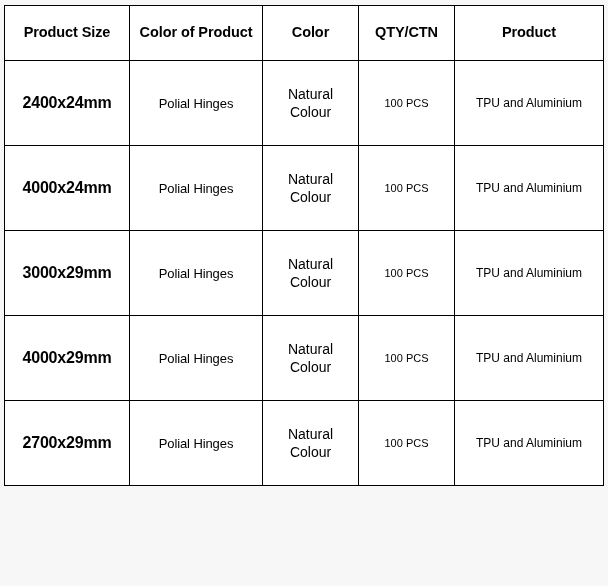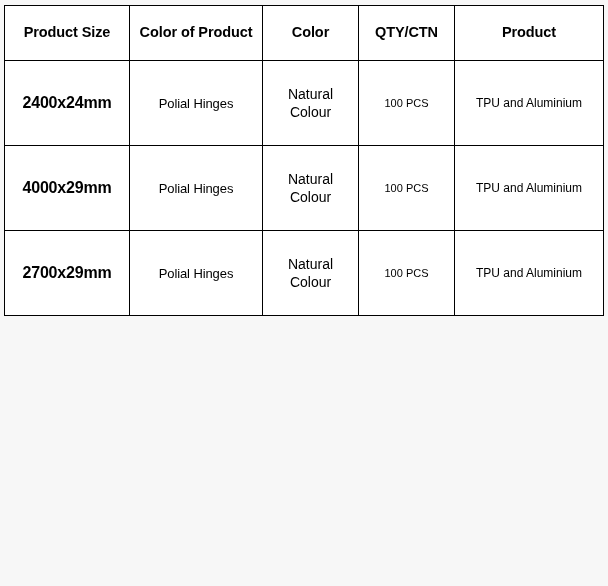--- a/index.html
+++ b/index.html
@@ -103,20 +103,34 @@
     </thead>
     <tbody>
       <tr>
         <td class="cell-size">2400x24mm</td>
         <td class="cell-name">Polial Hinges</td>
         <td class="cell-color">Natural Colour</td>
         <td class="cell-qty">100 PCS</td>
         <td class="cell-material">TPU and Aluminium</td>
       </tr>
       <tr>
+        <td class="cell-size">4000x24mm</td>
+        <td class="cell-name">Polial Hinges</td>
+        <td class="cell-color">Natural Colour</td>
+        <td class="cell-qty">100 PCS</td>
+        <td class="cell-material">TPU and Aluminium</td>
+      </tr>
+      <tr>
+        <td class="cell-size">3000x29mm</td>
+        <td class="cell-name">Polial Hinges</td>
+        <td class="cell-color">Natural Colour</td>
+        <td class="cell-qty">100 PCS</td>
+        <td class="cell-material">TPU and Aluminium</td>
+      </tr>
+      <tr>
         <td class="cell-size">4000x29mm</td>
         <td class="cell-name">Polial Hinges</td>
         <td class="cell-color">Natural Colour</td>
         <td class="cell-qty">100 PCS</td>
         <td class="cell-material">TPU and Aluminium</td>
       </tr>
       <tr>
         <td class="cell-size">2700x29mm</td>
         <td class="cell-name">Polial Hinges</td>
         <td class="cell-color">Natural Colour</td>

